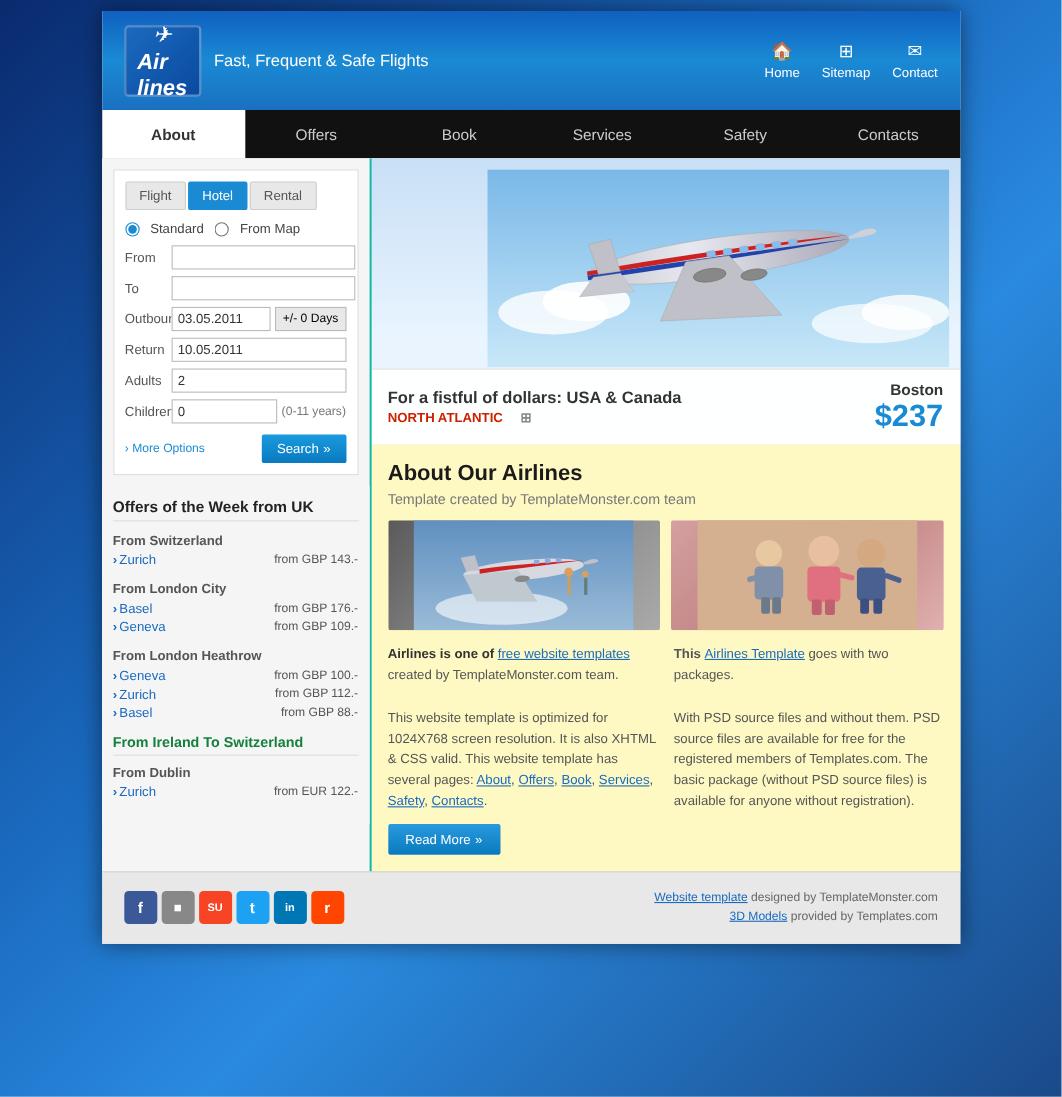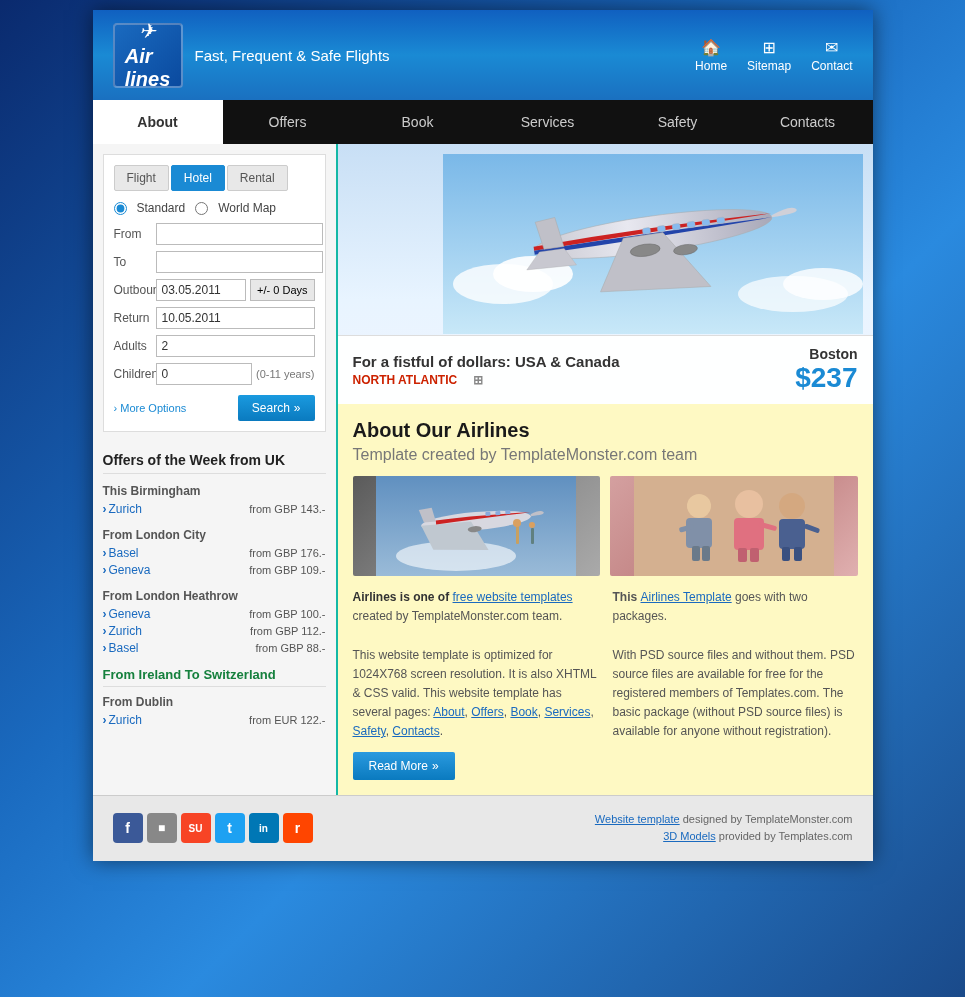--- a/index.html
+++ b/index.html
@@ -331,21 +331,21 @@
       background: #fef9c3;
     }
     .about-title {
       font-size: 20px;
       color: #1a1a1a;
       margin-bottom: 4px;
       font-weight: bold;
     }
     .about-subtitle {
       color: #777;
-      font-size: 16px;
+      font-size: 13px;
       margin-bottom: 12px;
     }
     .about-images {
       display: flex;
       gap: 10px;
       margin-bottom: 12px;
     }
     .about-img-box {
       flex: 1;
       height: 100px;
@@ -487,21 +487,21 @@
       <div id="search-box">
         <div class="search-tabs">
           <div class="search-tab">Flight</div>
           <div class="search-tab active">Hotel</div>
           <div class="search-tab">Rental</div>
         </div>
         <div class="radio-row">
           <input type="radio" name="maptype" checked="" style="">
           <span>Standard</span>
           <input type="radio" name="maptype" style="">
-          <span>World Map</span>
+          <span>From Map</span>
         </div>
         <div class="form-row">
           <label>From</label>
           <input type="text" style="">
         </div>
         <div class="form-row">
           <label>To</label>
           <input type="text" style="">
         </div>
         <div class="form-row">
@@ -532,21 +532,21 @@
             <span>Search</span>
             <span>»</span>
           </button>
         </div>
       </div>
 
       <div id="offers-section">
         <div class="offers-title">Offers of the Week from UK</div>
 
         <div class="offers-group">
-          <div class="offers-group-title">This Birmingham</div>
+          <div class="offers-group-title">From Switzerland</div>
           <div class="offer-row">
             <a class="offer-link">Zurich</a>
             <span class="offer-price">from GBP 143.-</span>
           </div>
         </div>
 
         <div class="offers-group">
           <div class="offers-group-title">From London City</div>
           <div class="offer-row">
             <a class="offer-link">Basel</a>

